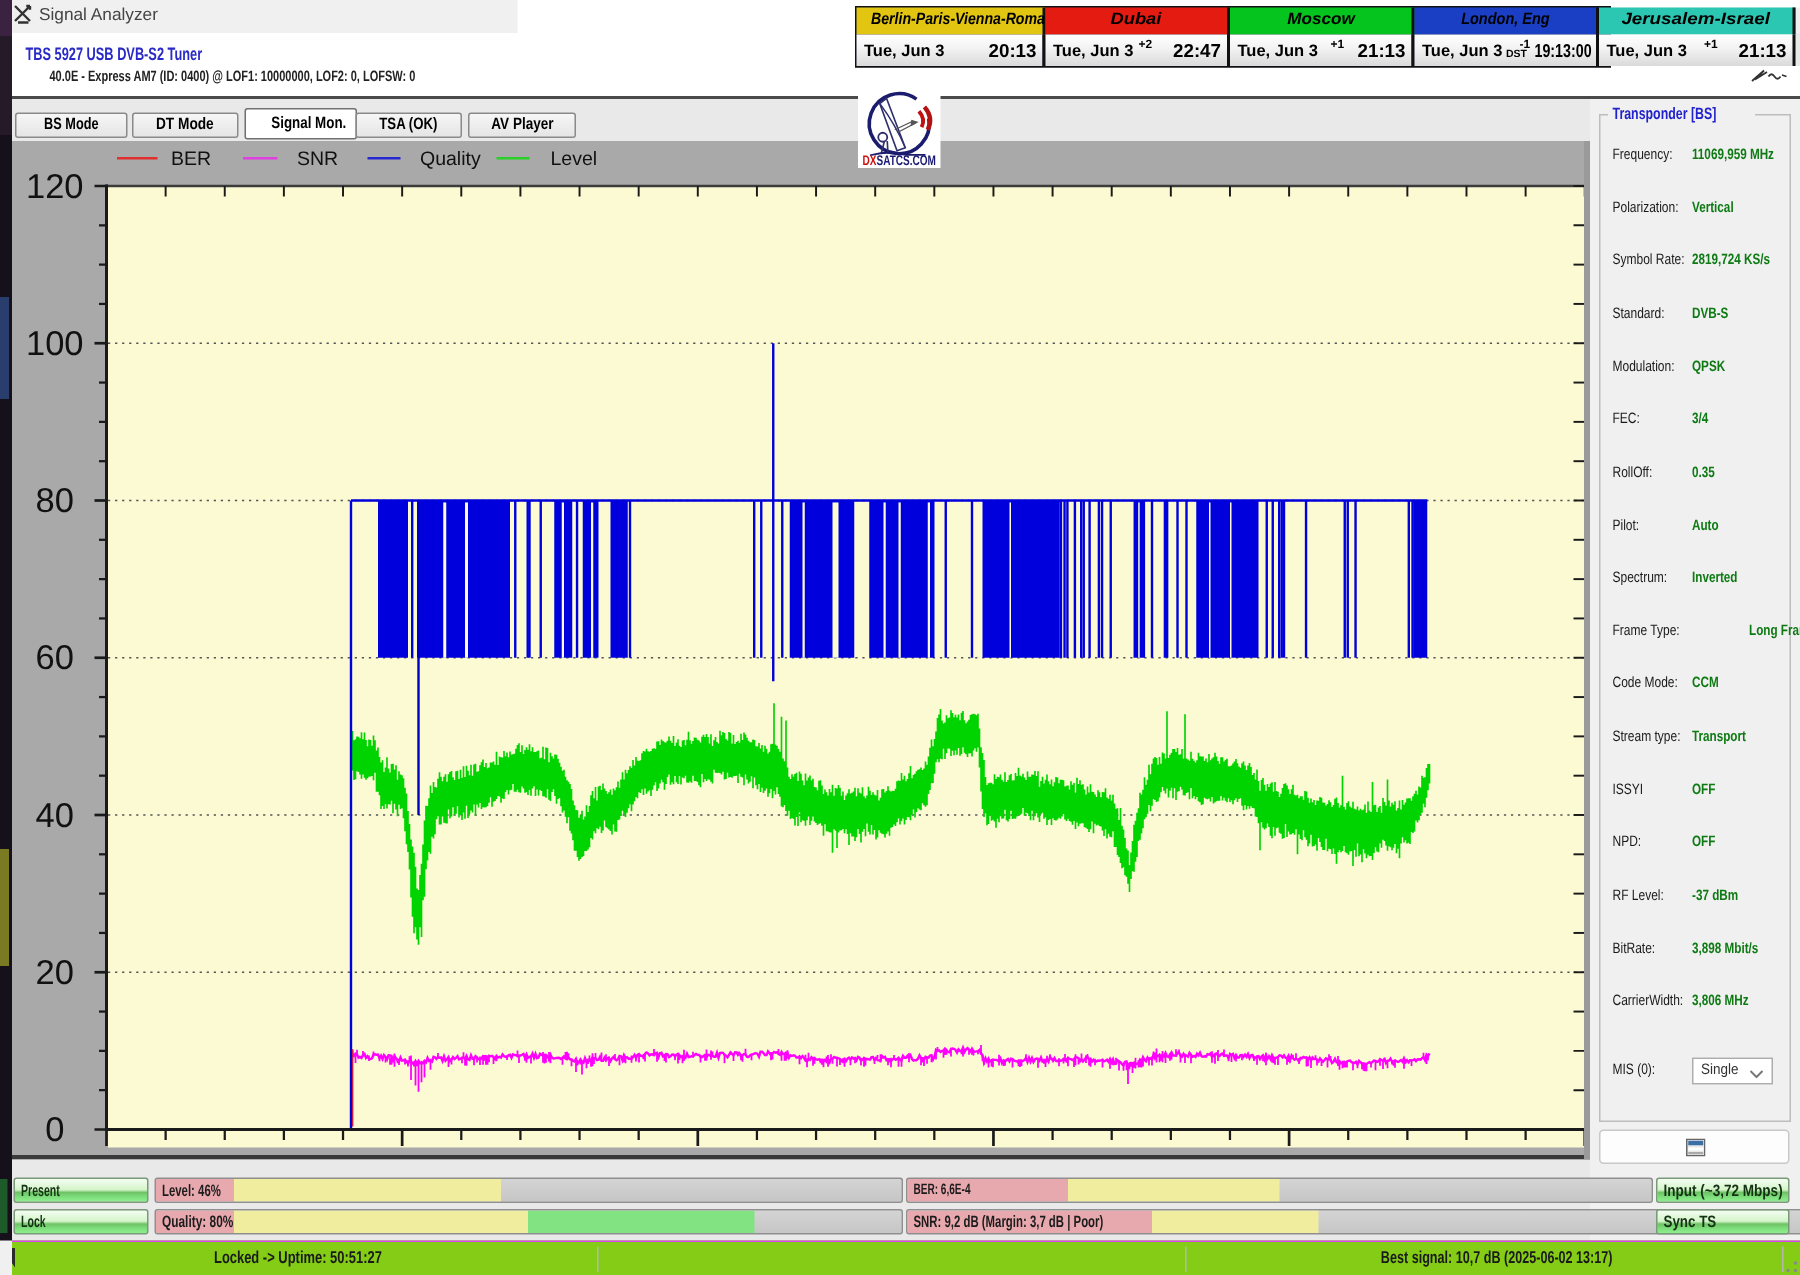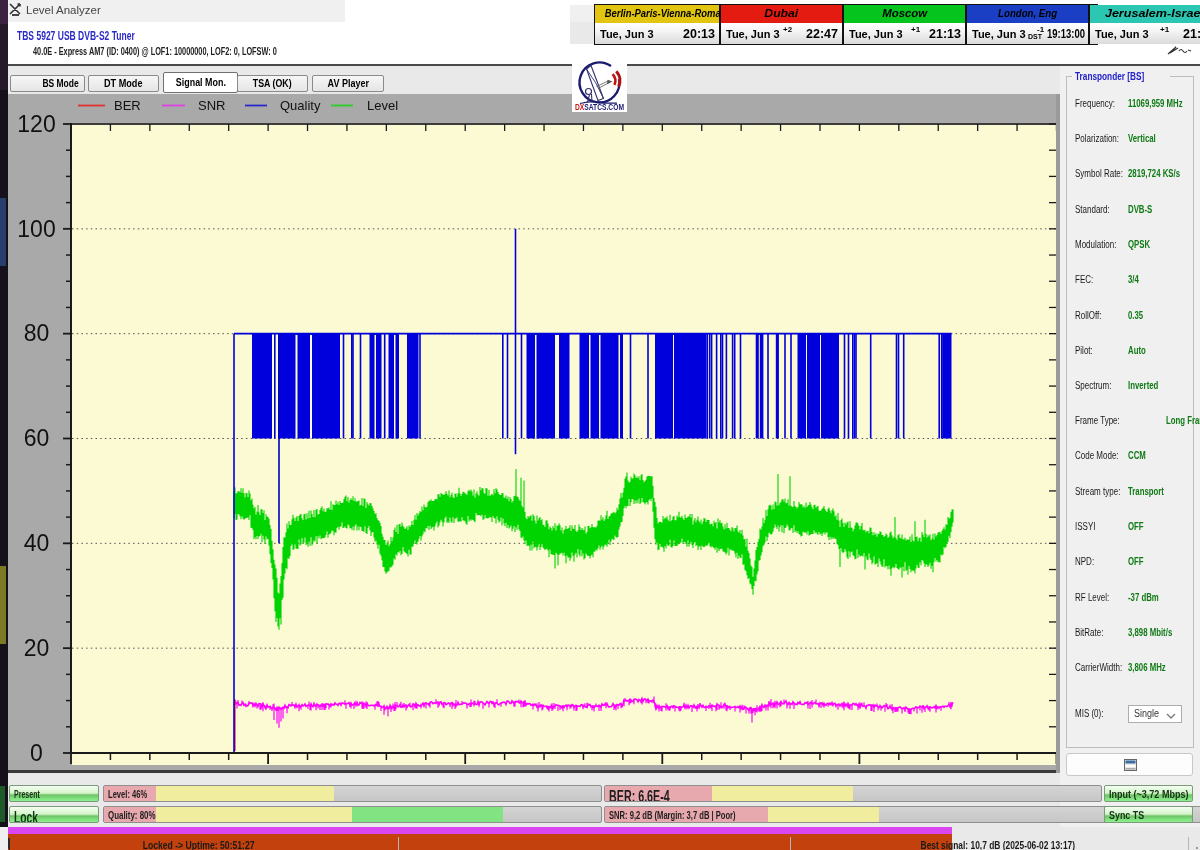--- a/index.html
+++ b/index.html
@@ -6,25 +6,25 @@
     <div style="position:absolute;left:8px;top:773px;width:1052px;height:54px;background:#e9e9e9"></div>
     <div style="position:absolute;left:0;top:0;width:1200px;height:22px;background:#f0f0f0"></div>
     <div style="position:absolute;left:8px;top:22px;width:562px;height:43px;background:#fff"></div>
     <div style="position:absolute;left:345px;top:0;width:225px;height:22px;background:#fff"></div>
     <div style="position:absolute;left:570px;top:0;width:630px;height:5px;background:#fff"></div>
     <div style="position:absolute;left:570px;top:44px;width:630px;height:21px;background:#fff"></div>
     <svg width="15" height="15" style="position:absolute;left:8px;top:2px">
       <path d="M2 12 L12 2 M3 3 L11 11 M2 2 L12 12 M12 2 l-2.5 0 M12 2 l0 2.5" stroke="#333" stroke-width="1.6" fill="none"></path>
       <path d="M4 13 l7 0" stroke="#333" stroke-width="1.8"></path>
     </svg>
-    <div style="position:absolute;left:26px;top:4px;font-size:11.5px;color:#444">Level Analyzer</div>
+    <div style="position:absolute;left:26px;top:4px;font-size:11.5px;color:#444">Signal Analyzer</div>
     <div style="position:absolute;left:17px;top:30px;font-size:12px;line-height:12px;font-weight:bold;color:#2a2ac8"><span style="display:inline-block;white-space:nowrap;transform:scaleX(0.710);transform-origin:0 50%">TBS 5927 USB DVB-S2 Tuner</span></div>
     <div style="position:absolute;left:33px;top:46px;font-size:10px;line-height:11px;font-weight:bold;color:#222"><span style="display:inline-block;white-space:nowrap;transform:scaleX(0.733);transform-origin:0 50%">40.0E - Express AM7 (ID: 0400) @ LOF1: 10000000, LOF2: 0, LOFSW: 0</span></div>
     <div style="position:absolute;left:8px;top:64px;width:1192px;height:2px;background:#4a4a4a"></div>
-    <div style="position:absolute;left:594px;top:4px;width:504px;height:41px;border:1.5px solid #111;background:#0f172a;box-sizing:border-box">
+    <div style="position:absolute;left:570px;top:4px;width:504px;height:41px;border:1.5px solid #111;background:#0f172a;box-sizing:border-box">
       <div style="position:absolute;left:0px;top:0;width:126px;height:18px;background:#e2c511;border-right:2px solid #111;box-sizing:border-box;text-align:center;font-style:italic;font-weight:bold;font-size:11px;line-height:17px;color:#000"><span style="display:inline-block;white-space:nowrap;transform:scaleX(0.857);transform-origin:50% 50%">Berlin-Paris-Vienna-Roma</span></div>
       <div style="position:absolute;left:0px;top:18px;width:126px;height:21px;background:linear-gradient(#ffffff,#f4f4f4 40%,#dadada);border-right:2px solid #111;box-sizing:border-box">
         <span style="position:absolute;left:5px;top:5px;font-weight:bold;font-size:11px">Tue, Jun 3</span>
         <span style="position:absolute;right:4px;top:4px;font-weight:bold;font-size:12.5px">20:13</span>
       </div>
       <div style="position:absolute;left:126px;top:0;width:123px;height:18px;background:#e41b10;border-right:2px solid #111;box-sizing:border-box;text-align:center;font-style:italic;font-weight:bold;font-size:11px;line-height:17px;color:#000"><span style="display:inline-block;white-space:nowrap;transform:scaleX(1.110);transform-origin:50% 50%">Dubai</span></div>
       <div style="position:absolute;left:126px;top:18px;width:123px;height:21px;background:linear-gradient(#ffffff,#f4f4f4 40%,#dadada);border-right:2px solid #111;box-sizing:border-box">
         <span style="position:absolute;left:5px;top:5px;font-weight:bold;font-size:11px">Tue, Jun 3</span>
         <span style="position:absolute;left:62px;top:2px;font-size:8px;font-weight:bold">+2</span>
         <span style="position:absolute;right:4px;top:4px;font-weight:bold;font-size:12.5px">22:47</span>
@@ -249,23 +249,23 @@
       <rect x="0" y="676" width="1052" height="3" fill="#3a3a3a"></rect>
       <rect x="1048" y="0" width="4" height="679" fill="#9a9a9a"></rect>
       <text x="28.5" y="666.70" text-anchor="middle" font-size="23" fill="#111" font-family="Liberation Sans, sans-serif">0</text>
       <text x="28.5" y="561.87" text-anchor="middle" font-size="23" fill="#111" font-family="Liberation Sans, sans-serif">20</text>
       <text x="28.5" y="457.03" text-anchor="middle" font-size="23" fill="#111" font-family="Liberation Sans, sans-serif">40</text>
       <text x="28.5" y="352.20" text-anchor="middle" font-size="23" fill="#111" font-family="Liberation Sans, sans-serif">60</text>
       <text x="28.5" y="247.36" text-anchor="middle" font-size="23" fill="#111" font-family="Liberation Sans, sans-serif">80</text>
       <text x="28.5" y="142.53" text-anchor="middle" font-size="23" fill="#111" font-family="Liberation Sans, sans-serif">100</text>
       <text x="28.5" y="37.70" text-anchor="middle" font-size="23" fill="#111" font-family="Liberation Sans, sans-serif">120</text>
     </svg>
-    <div style="position:absolute;left:10px;top:75px;width:75px;height:17px;background:linear-gradient(#f6f6f6,#e5e5e5);border:1px solid #8a8a8a;border-radius:2px;box-sizing:border-box;text-align:right;font-size:11px;font-weight:bold;line-height:15px"><span style="display:inline-block;white-space:nowrap;transform:scaleX(0.770);transform-origin:50% 50%">BS Mode</span></div>
+    <div style="position:absolute;left:10px;top:75px;width:75px;height:17px;background:linear-gradient(#f6f6f6,#e5e5e5);border:1px solid #8a8a8a;border-radius:2px;box-sizing:border-box;text-align:center;font-size:11px;font-weight:bold;line-height:15px"><span style="display:inline-block;white-space:nowrap;transform:scaleX(0.770);transform-origin:50% 50%">BS Mode</span></div>
     <div style="position:absolute;left:88px;top:75px;width:71px;height:17px;background:linear-gradient(#f6f6f6,#e5e5e5);border:1px solid #8a8a8a;border-radius:2px;box-sizing:border-box;text-align:center;font-size:11px;font-weight:bold;line-height:15px"><span style="display:inline-block;white-space:nowrap;transform:scaleX(0.830);transform-origin:50% 50%">DT Mode</span></div>
-    <div style="position:absolute;left:163px;top:72px;width:75px;height:21px;background:#fff;border:1px solid #707070;border-radius:2px;box-sizing:border-box;text-align:center;font-size:11px;font-weight:bold;line-height:19px"><span style="display:inline-block;white-space:nowrap;transform:scaleX(0.810);transform-origin:50% 50%">Signal Mon.</span></div>
+    <div style="position:absolute;left:163px;top:72px;width:75px;height:21px;background:#fff;border:1px solid #707070;border-radius:2px;box-sizing:border-box;text-align:right;font-size:11px;font-weight:bold;line-height:19px"><span style="display:inline-block;white-space:nowrap;transform:scaleX(0.810);transform-origin:50% 50%">Signal Mon.</span></div>
     <div style="position:absolute;left:237px;top:75px;width:71px;height:17px;background:linear-gradient(#f6f6f6,#e5e5e5);border:1px solid #8a8a8a;border-radius:2px;box-sizing:border-box;text-align:center;font-size:11px;font-weight:bold;line-height:15px"><span style="display:inline-block;white-space:nowrap;transform:scaleX(0.800);transform-origin:50% 50%">TSA (OK)</span></div>
     <div style="position:absolute;left:312px;top:75px;width:72px;height:17px;background:linear-gradient(#f6f6f6,#e5e5e5);border:1px solid #8a8a8a;border-radius:2px;box-sizing:border-box;text-align:center;font-size:11px;font-weight:bold;line-height:15px"><span style="display:inline-block;white-space:nowrap;transform:scaleX(0.820);transform-origin:50% 50%">AV Player</span></div>
     <div style="position:absolute;left:572px;top:59px;width:55px;height:53px;background:#fff"><svg width="55" height="53" viewBox="0 0 55 53">
         <path d="M47.2 20 A20 20 0 1 1 39 7.1" stroke="#1c1c6e" stroke-width="2.4" fill="none"></path>
         <path d="M19 6.5 L31.5 39.5 L26 41.5 L14.5 10 Z" stroke="#30306e" stroke-width="1.1" fill="#fff"></path>
         <path d="M14.5 10 Q25 24 31.5 39.5" stroke="#30306e" stroke-width="0.9" fill="none"></path>
         <path d="M24.5 27.5 L36.5 21.8 L38 23.2 L26 29.5" fill="none" stroke="#555" stroke-width="0.8"></path>
         <path d="M35.5 20.8 L40.5 22.4 L35 25.2 Z" fill="#555"></path>
         <circle cx="16.5" cy="32.5" r="3" stroke="#30306e" stroke-width="1.2" fill="#fff"></circle>
         <path d="M17.5 35.5 L15.5 43.5 M19.5 35 L20 43.5" stroke="#30306e" stroke-width="1.1" fill="none"></path>
@@ -319,50 +319,50 @@
         <rect x="0.5" y="0.5" width="12" height="11" fill="#e8e8e8" stroke="#666"></rect>
         <rect x="1.5" y="1.5" width="10" height="3" fill="#3a6ea5"></rect>
         <rect x="1.5" y="6" width="10" height="2" fill="#fff"></rect>
         <rect x="1.5" y="9" width="10" height="1.5" fill="#aaa"></rect>
       </svg>
     </div>
     <div style="position:absolute;left:9px;top:785px;width:90px;height:17px;border:1px solid #7a9a7a;box-sizing:border-box;border-radius:2px;background:linear-gradient(#f4fef2 0%,#d4f4c9 48%,#6fc266 60%,#7ddf7b 80%,#8fee8e 100%);overflow:hidden">
       <span style="position:absolute;left:4px;top:2px;font-size:11px;font-weight:bold;color:#143314;white-space:nowrap"><span style="display:inline-block;white-space:nowrap;transform:scaleX(0.640);transform-origin:0 50%">Present</span></span>
     </div>
     <div style="position:absolute;left:9px;top:806px;width:90px;height:17px;border:1px solid #7a9a7a;box-sizing:border-box;border-radius:2px;background:linear-gradient(#f4fef2 0%,#d4f4c9 48%,#6fc266 60%,#7ddf7b 80%,#8fee8e 100%);overflow:hidden">
-      <span style="position:absolute;left:4px;top:2px;font-size:16px;font-weight:bold;color:#143314;white-space:nowrap"><span style="display:inline-block;white-space:nowrap;transform:scaleX(0.640);transform-origin:0 50%">Lock</span></span>
+      <span style="position:absolute;left:4px;top:2px;font-size:11px;font-weight:bold;color:#143314;white-space:nowrap"><span style="display:inline-block;white-space:nowrap;transform:scaleX(0.640);transform-origin:0 50%">Lock</span></span>
     </div>
     <div style="position:absolute;left:103px;top:785px;width:499px;height:17px;background:linear-gradient(#d4d4d4,#c6c6c6);border:1px solid #8f8f8f;box-sizing:border-box;border-radius:2px;overflow:hidden">
       <div style="position:absolute;left:0.00%;top:0;width:10.40%;height:100%;background:#e8a9ae"></div>
       <div style="position:absolute;left:10.40%;top:0;width:35.80%;height:100%;background:#f0ee9e"></div>
       <span style="position:absolute;left:4px;top:2px;font-size:11px;font-weight:bold;color:#1c1c1c;white-space:nowrap"><span style="display:inline-block;white-space:nowrap;transform:scaleX(0.690);transform-origin:0 50%">Level: 46%</span></span>
     </div>
     <div style="position:absolute;left:103px;top:806px;width:499px;height:17px;background:linear-gradient(#d4d4d4,#c6c6c6);border:1px solid #8f8f8f;box-sizing:border-box;border-radius:2px;overflow:hidden">
       <div style="position:absolute;left:0.00%;top:0;width:10.40%;height:100%;background:#e8a9ae"></div>
       <div style="position:absolute;left:10.40%;top:0;width:39.40%;height:100%;background:#f0ee9e"></div>
       <div style="position:absolute;left:49.80%;top:0;width:30.40%;height:100%;background:#82e382"></div>
       <span style="position:absolute;left:4px;top:2px;font-size:11px;font-weight:bold;color:#1c1c1c;white-space:nowrap"><span style="display:inline-block;white-space:nowrap;transform:scaleX(0.720);transform-origin:0 50%">Quality: 80%</span></span>
     </div>
     <div style="position:absolute;left:604px;top:785px;width:498px;height:17px;background:linear-gradient(#d4d4d4,#c6c6c6);border:1px solid #8f8f8f;box-sizing:border-box;border-radius:2px;overflow:hidden">
       <div style="position:absolute;left:0.00%;top:0;width:21.50%;height:100%;background:#e8a9ae"></div>
       <div style="position:absolute;left:21.50%;top:0;width:28.50%;height:100%;background:#f0ee9e"></div>
-      <span style="position:absolute;left:4px;top:2px;font-size:16px;font-weight:bold;color:#1c1c1c;white-space:nowrap"><span style="display:inline-block;white-space:nowrap;transform:scaleX(0.670);transform-origin:0 50%">BER: 6,6E-4</span></span>
+      <span style="position:absolute;left:4px;top:2px;font-size:10px;font-weight:bold;color:#1c1c1c;white-space:nowrap"><span style="display:inline-block;white-space:nowrap;transform:scaleX(0.670);transform-origin:0 50%">BER: 6,6E-4</span></span>
     </div>
     <div style="position:absolute;left:604px;top:806px;width:598px;height:17px;background:linear-gradient(#d4d4d4,#c6c6c6);border:1px solid #8f8f8f;box-sizing:border-box;border-radius:2px;overflow:hidden">
       <div style="position:absolute;left:0.00%;top:0;width:27.30%;height:100%;background:#e8a9ae"></div>
       <div style="position:absolute;left:27.30%;top:0;width:18.70%;height:100%;background:#f0ee9e"></div>
       <span style="position:absolute;left:4px;top:2px;font-size:11px;font-weight:bold;color:#1c1c1c;white-space:nowrap"><span style="display:inline-block;white-space:nowrap;transform:scaleX(0.690);transform-origin:0 50%">SNR: 9,2 dB (Margin: 3,7 dB | Poor)</span></span>
     </div>
     <div style="position:absolute;left:1104px;top:785px;width:89px;height:17px;border:1px solid #7a9a7a;box-sizing:border-box;border-radius:2px;background:linear-gradient(#f4fef2 0%,#d4f4c9 48%,#6fc266 60%,#7ddf7b 80%,#8fee8e 100%);overflow:hidden">
       <span style="position:absolute;left:4px;top:2px;font-size:11px;font-weight:bold;color:#143314;white-space:nowrap"><span style="display:inline-block;white-space:nowrap;transform:scaleX(0.820);transform-origin:0 50%">Input (~3,72 Mbps)</span></span>
     </div>
     <div style="position:absolute;left:1104px;top:806px;width:89px;height:17px;border:1px solid #7a9a7a;box-sizing:border-box;border-radius:2px;background:linear-gradient(#f4fef2 0%,#d4f4c9 48%,#6fc266 60%,#7ddf7b 80%,#8fee8e 100%);overflow:hidden">
       <span style="position:absolute;left:4px;top:2px;font-size:11px;font-weight:bold;color:#143314;white-space:nowrap"><span style="display:inline-block;white-space:nowrap;transform:scaleX(0.810);transform-origin:0 50%">Sync TS</span></span>
     </div>
-    <div style="position:absolute;left:0;top:827px;width:952px;height:23px;background:#c2410c;border-top:7px solid #d946ef;box-sizing:border-box">
+    <div style="position:absolute;left:0;top:827px;width:1200px;height:23px;background:#84cc16;border-top:1px solid #d946ef;box-sizing:border-box">
       <svg width="10" height="14" style="position:absolute;left:1px;top:4px">
         <path d="M0 0 L9 0 L9 13 Z" fill="#2a2a2a"></path>
         <rect x="0" y="0" width="4" height="13" fill="#2a2a2a"></rect>
       </svg>
       <div style="position:absolute;left:19px;top:5px;width:360px;text-align:center;font-size:11.5px;font-weight:bold;color:#1a1a1a"><span style="display:inline-block;white-space:nowrap;transform:scaleX(0.750);transform-origin:50% 50%">Locked -&gt; Uptime: 50:51:27</span></div>
       <div style="position:absolute;left:398px;top:3px;width:1px;height:17px;background:#b5b5b5"></div>
       <div style="position:absolute;left:790px;top:3px;width:1px;height:17px;background:#b5b5b5"></div>
       <div style="position:absolute;left:800px;top:5px;width:396px;text-align:center;font-size:11.5px;font-weight:bold;color:#1a1a1a"><span style="display:inline-block;white-space:nowrap;transform:scaleX(0.730);transform-origin:50% 50%">Best signal: 10,7 dB (2025-06-02 13:17)</span></div>
       <div style="position:absolute;left:1188px;top:3px;width:1px;height:17px;background:#b5b5b5"></div>
       <svg width="9" height="9" style="position:absolute;left:1190px;top:12px">

